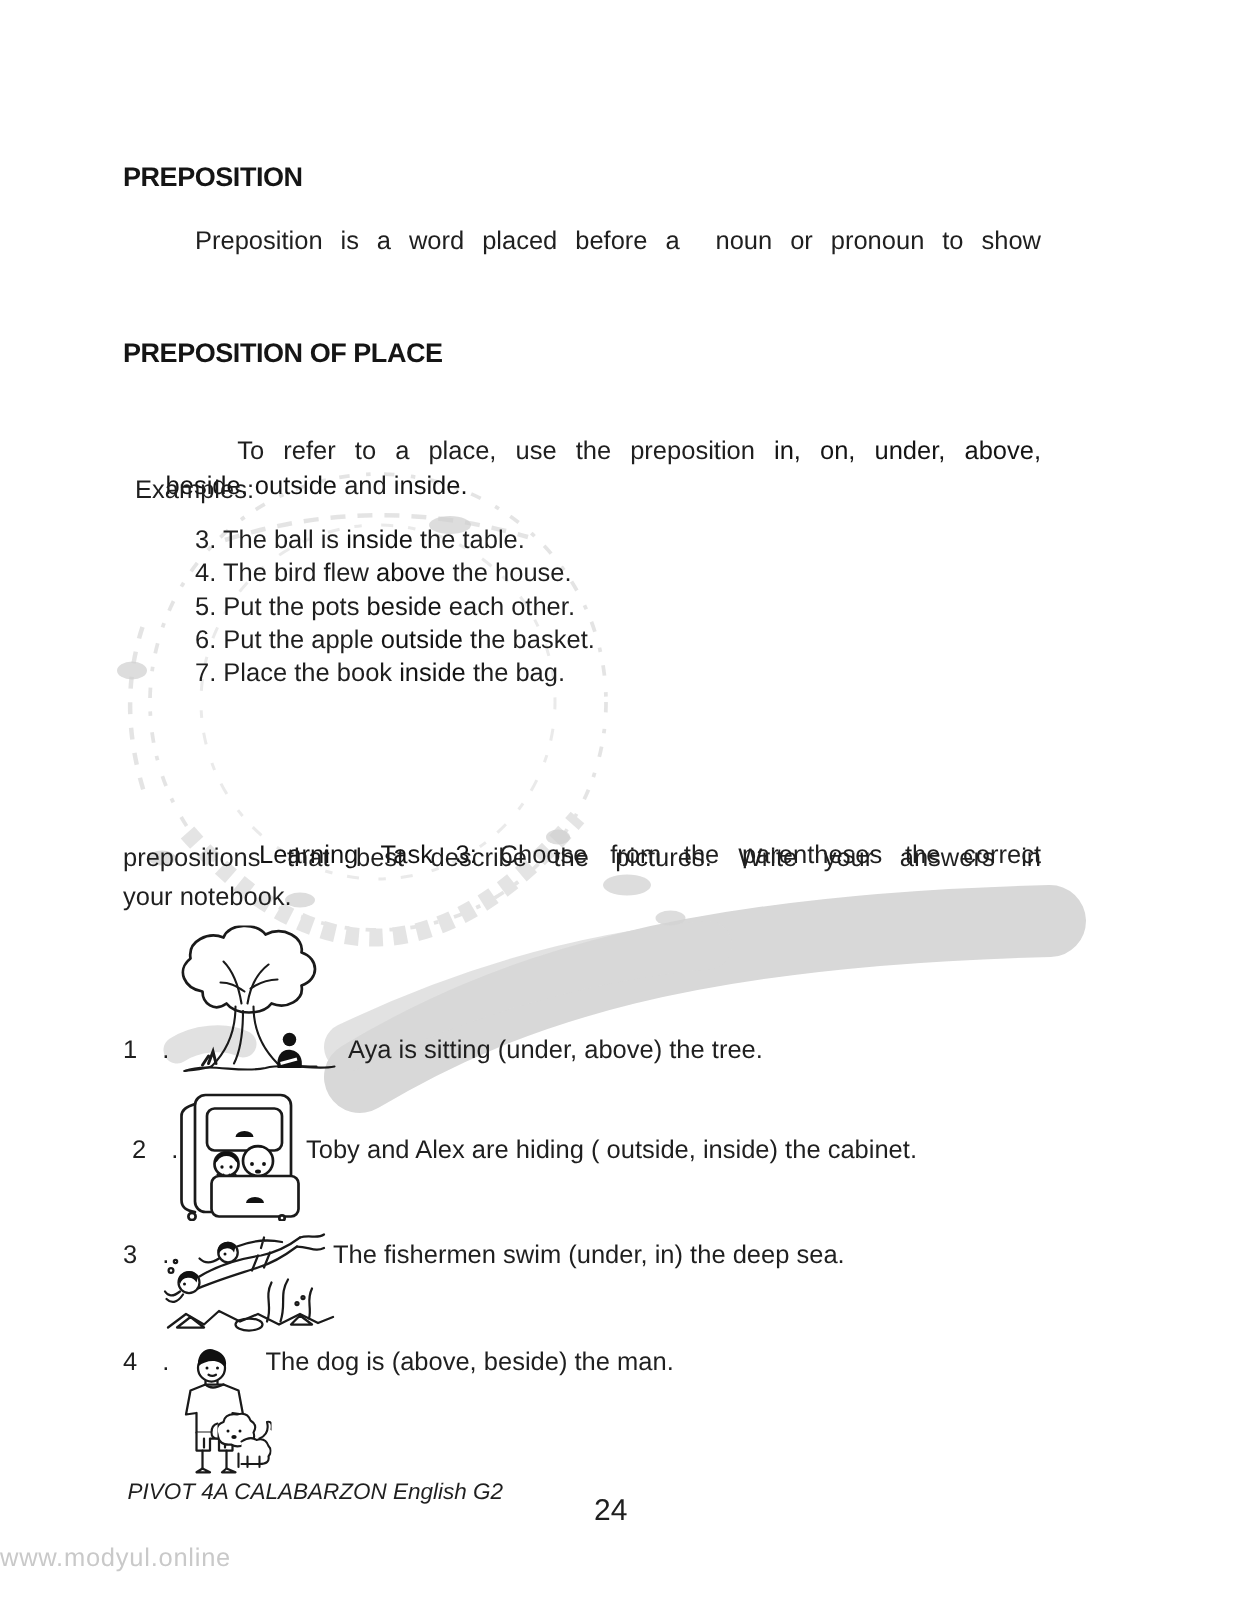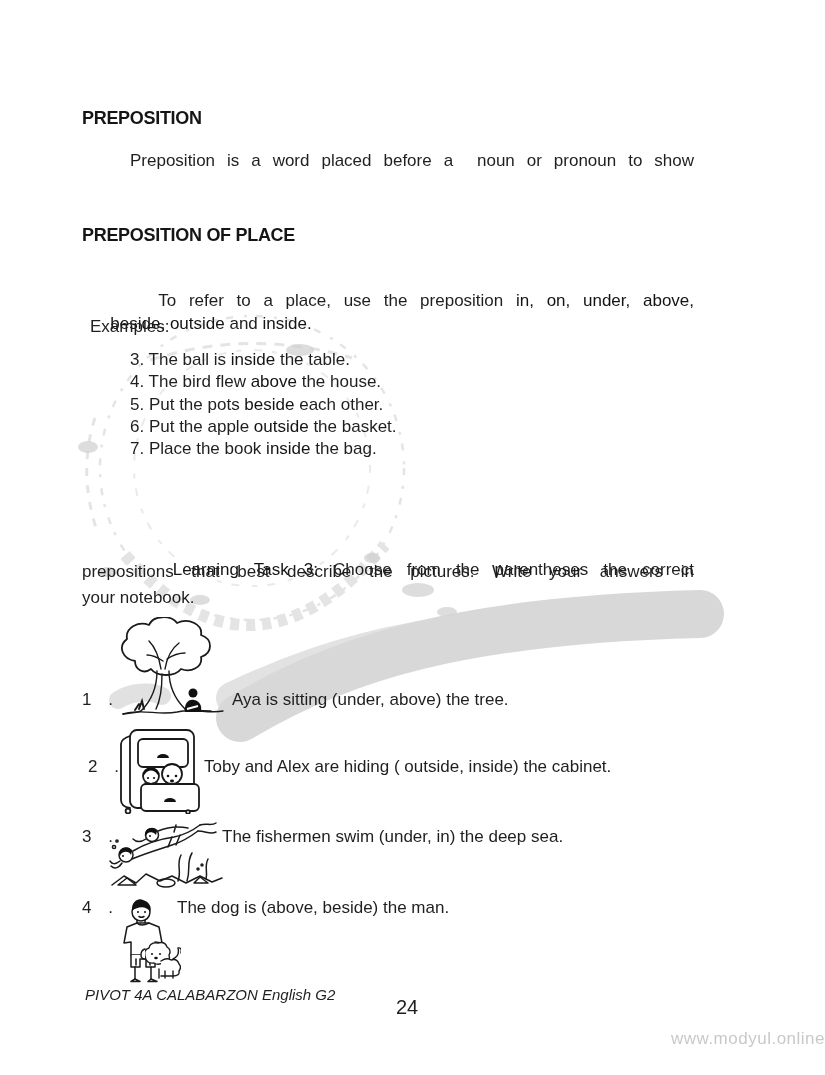--- a/index.html
+++ b/index.html
@@ -15,21 +15,21 @@
   b,.bold{font-weight:normal;color:#141414;}
   .examples-label{position:absolute;left:90px;top:317px;font-size:17px;}
   .examples-list{position:absolute;left:130px;top:349px;font-size:17px;line-height:22.3px;}
   .ex-row{white-space:pre-wrap;}
   .q-num{position:absolute;font-size:17px;white-space:pre;word-spacing:12px;}
   .q-text{position:absolute;font-size:17px;white-space:pre;}
   .illus{position:absolute;}
   .illus svg{display:block;width:100%;height:100%;}
   .footer-left{position:absolute;left:85px;top:986px;font-size:15px;font-style:italic;white-space:pre;}
   .page-num{position:absolute;left:396px;top:996px;font-size:20px;}
-  .watermark{position:absolute;left:0;top:1029px;width:825px;text-align:right;
+  .watermark{position:absolute;left:0;top:1029px;width:825px;text-align:left;
     font-size:17px;letter-spacing:0.5px;color:#c9c9c9;}
   .bg{position:absolute;left:0;top:0;width:825px;height:1075px;pointer-events:none;}
   .content{position:absolute;left:0;top:0;width:711px;height:1075px;padding-left:16px;}
 </style>
 </head>
 <body>
 
 <div id="page">
 
   <svg class="bg" viewBox="0 0 825 1075" xmlns="http://www.w3.org/2000/svg">

